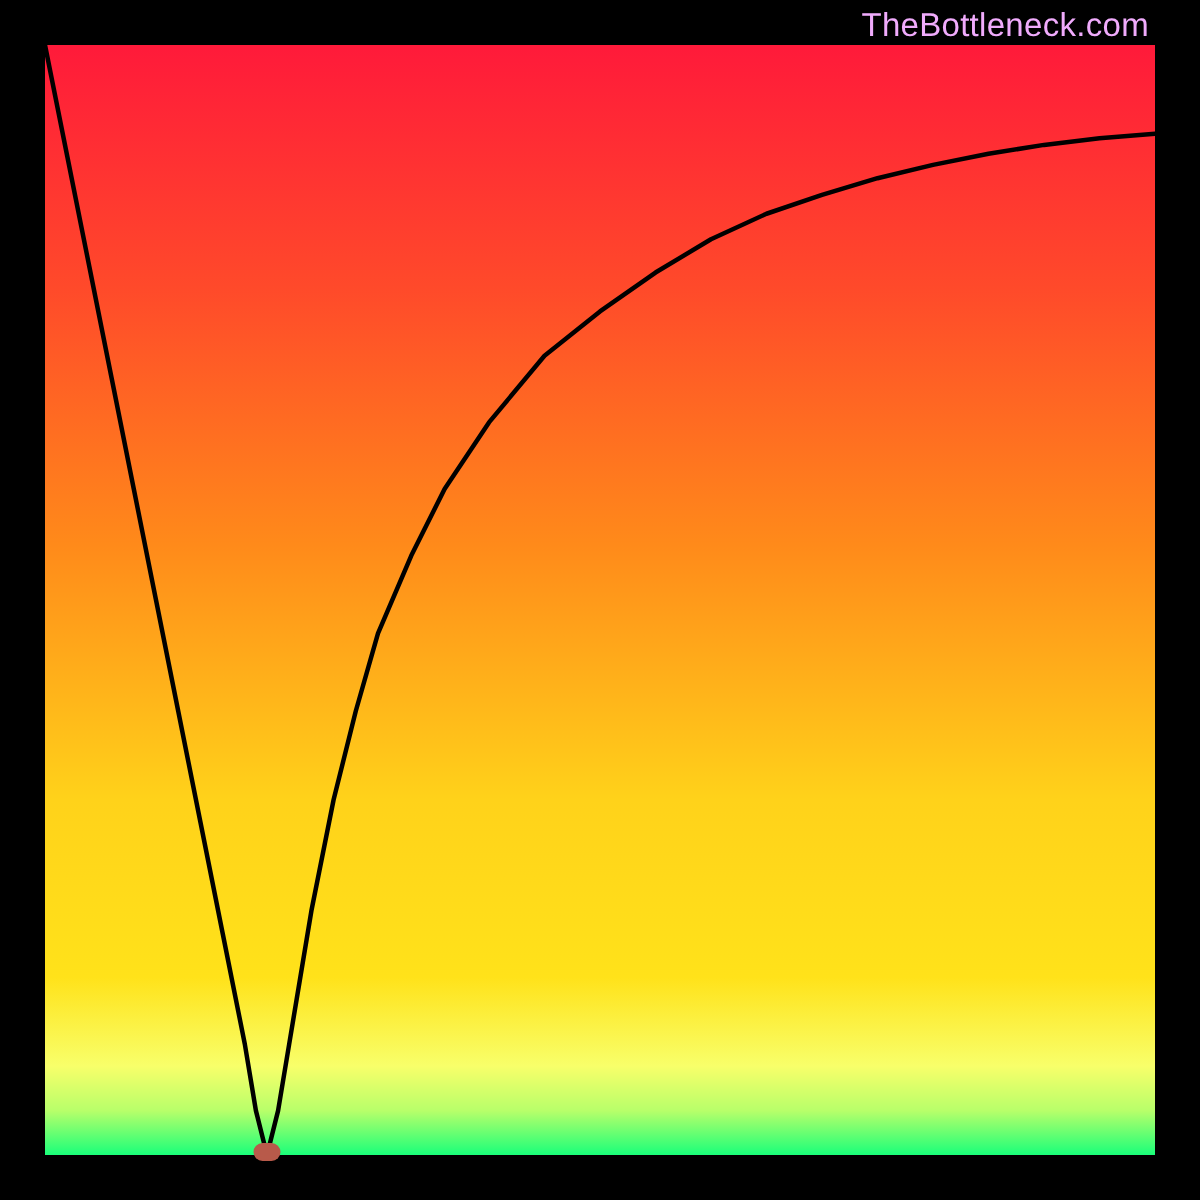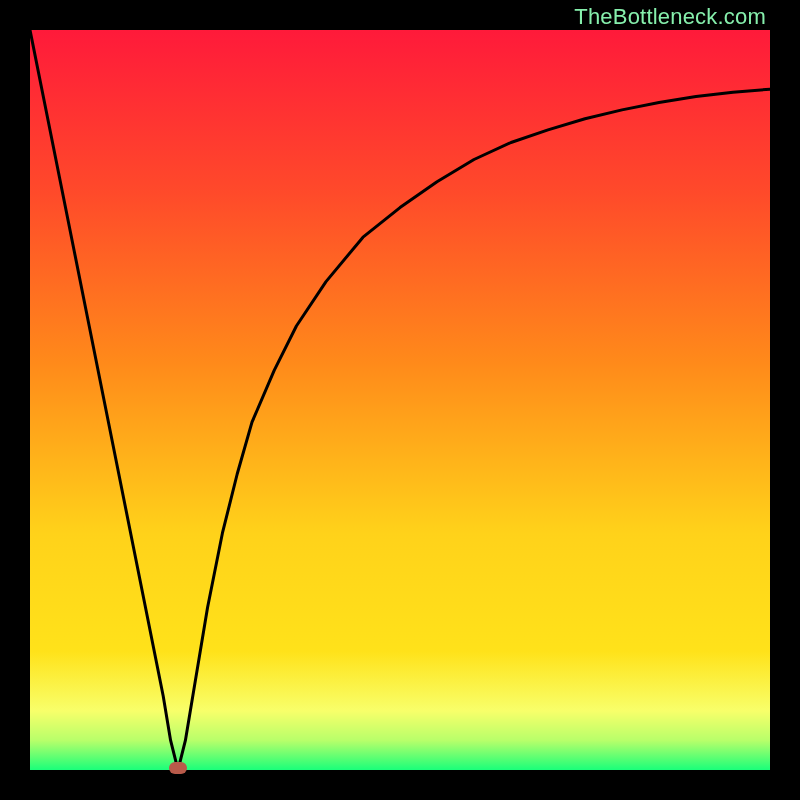--- a/index.html
+++ b/index.html
@@ -23,21 +23,21 @@
     position: absolute;
     left: 0;
     top: 0;
     width: 740px;
     height: 740px;
   }
   .watermark {
     position: absolute;
     top: 4px;
     right: 34px;
-    color: #86efac;
+    color: #f0abfc;
     font-size: 22px;
     letter-spacing: 0.2px;
     font-weight: 500;
   }
   .marker {
     position: absolute;
     width: 18px;
     height: 12px;
     background: #b85a4a;
     border-radius: 6px;

